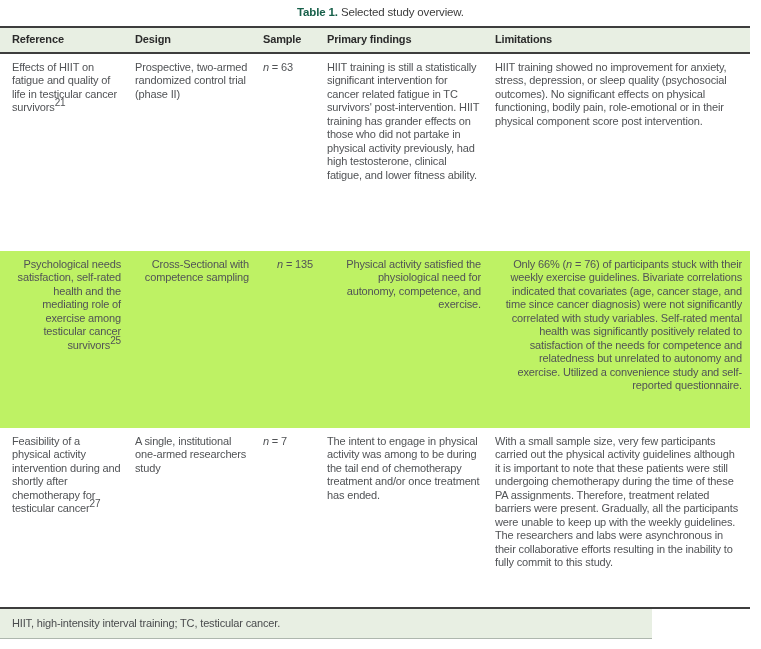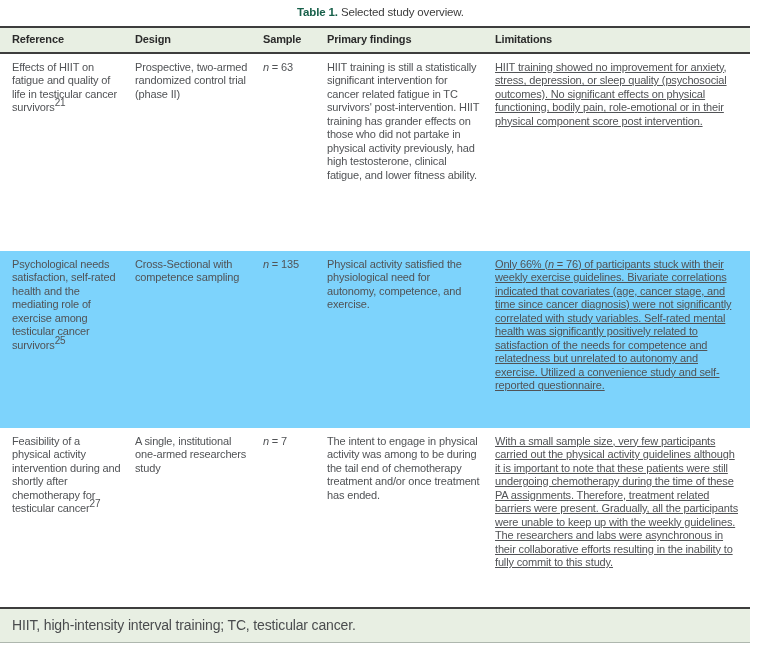--- a/index.html
+++ b/index.html
@@ -55,37 +55,37 @@
     color: #2b2b2b;
     padding: 5px 10px 5px 0;
     margin-top: 40px;
   }
   thead th.first { padding-left: 12px; }
   tbody td {
     vertical-align: top;
     padding: 7px 14px 8px 0;
   }
   tbody td.first { padding-left: 12px; }
-  tbody td.last { padding-right: 8px; text-decoration: underline; }
-  tbody tr.alt { background: #7dd3fc; }
+  tbody td.last { padding-right: 8px; }
+  tbody tr.alt { background: #bef264; text-align: right; }
   tbody tr.r1 { height: 198px; }
   tbody tr.r2 { height: 177px; }
   tbody tr.r3 { height: 180px; border-bottom: 2px solid #3d3d3d; margin-left: 39px; }
   sup {
     font-size: 10px;
     line-height: 0;
     vertical-align: super;
   }
   .it { font-style: italic; }
   .footnote-band {
-    width: 750px;
+    width: 652px;
     background: #e8efe3;
     border-bottom: 1.5px solid #aeb7ae;
     padding: 8px 10px 9px 12px;
-    font-size: 14px;
+    font-size: 11px;
     letter-spacing: -0.15px;
     color: #4a4c4e;
   }
 </style>
 </head>
 <body>
 
 <div class="page">
 
   <div class="table-caption">

